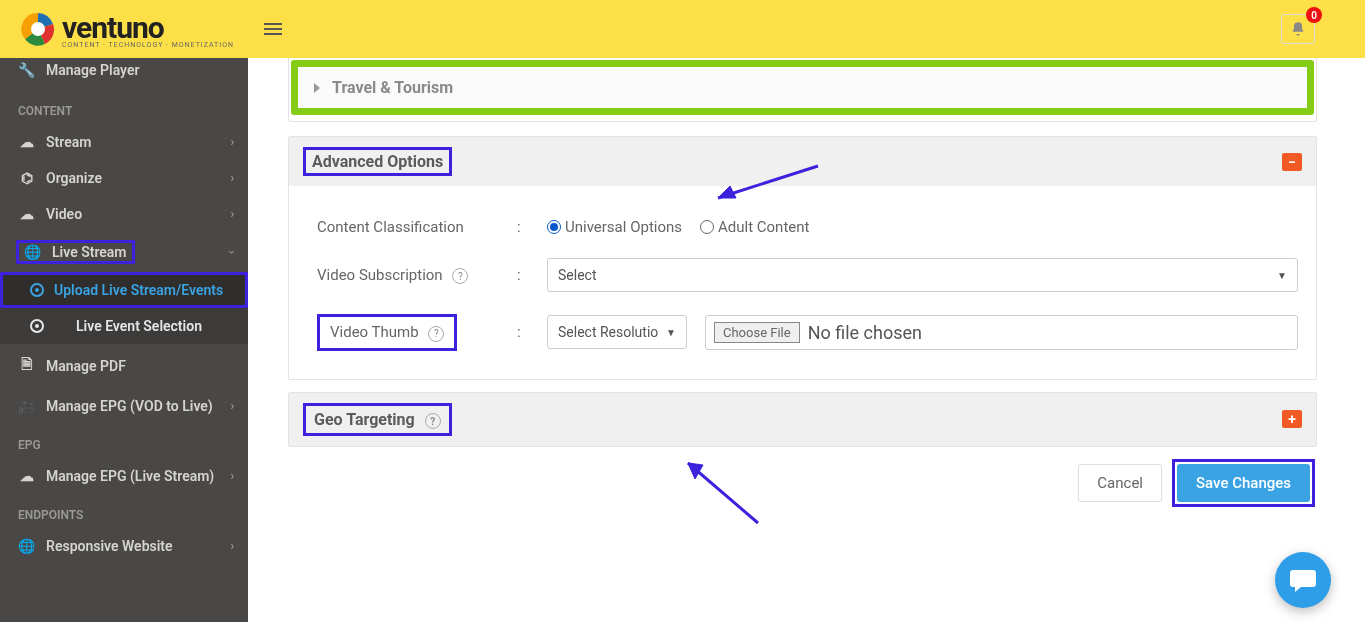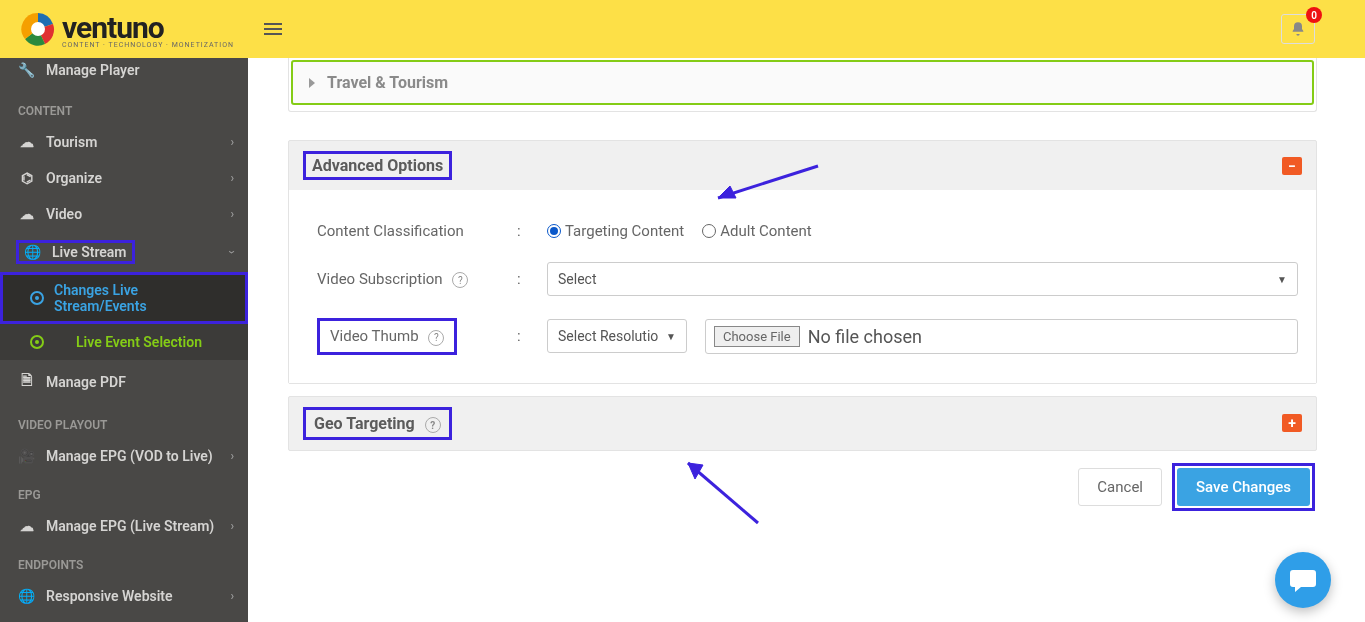--- a/index.html
+++ b/index.html
@@ -178,40 +178,40 @@
     .hl { outline: 3px solid #3c22dd; outline-offset: -1px; }
     
     .main {
       flex: 1;
       background: #fff;
       padding: 0 18px 0 10px;
       overflow: hidden;
       position: relative;
     }
     .accordion {
-      border: 2px solid #84cc16;
+      border: 7px solid #84cc16;
       border-radius: 3px;
       margin: 0 0 4px 0;
       background: #fafafa;
     }
     .accordion-head {
       padding: 11px 16px;
       font-weight: 700;
       color: #8a8a8a;
       display:flex;align-items:center;gap:12px;
       font-size: 16px;
     }
     .accordion-head .caret {
       width:0;height:0;border-top:5px solid transparent;border-bottom:5px solid transparent;border-left:6px solid #999;
     }
     .panel {
       background: #f0f0f0;
       border: 1px solid #e3e3e3;
       border-radius: 2px;
-      margin: 28px 30px 12px;
+      margin: 14px 30px 12px;
     }
     .panel-head {
       padding: 10px 14px;
       display:flex;align-items:center;
       font-weight: 700;
       color: #5b5b5b;
       font-size: 16px;
     }
     .panel-head .toggle {
       margin-left:auto;
@@ -314,21 +314,21 @@
     <div class="sidebar">
       <div class="side-item" style="padding-top:4px;padding-bottom:12px;">
         <span class="ic">🔧</span>
         <span>Manage Player</span>
       </div>
 
       <div class="side-header">CONTENT</div>
 
       <div class="side-item">
         <span class="ic">☁</span>
-        <span>Tourism</span>
+        <span>Stream</span>
         <span class="chev">›</span>
       </div>
       <div class="side-item">
         <span class="ic">⌬</span>
         <span>Organize</span>
         <span class="chev">›</span>
       </div>
       <div class="side-item">
         <span class="ic">☁</span>
         <span>Video</span>
@@ -336,32 +336,31 @@
       </div>
       <div class="side-item">
         <span class="hl" style="display:flex;align-items:center;padding:2px 6px;">
           <span class="ic">🌐</span>
           <span>Live Stream</span>
         </span>
         <span class="chev" style="transform:rotate(90deg);">›</span>
       </div>
       <div class="side-sub active hl" style="outline-offset:-3px;">
         <span class="target"></span>
-        <span>Changes Live Stream/Events</span>
-      </div>
-      <div class="side-sub" style="color:#84cc16;gap:32px;">
+        <span>Upload Live Stream/Events</span>
+      </div>
+      <div class="side-sub" style="color:#e5e5e5;gap:32px;">
         <span class="target"></span>
         <span>Live Event Selection</span>
       </div>
       <div class="side-item">
         <span class="ic">🗎</span>
         <span>Manage PDF</span>
       </div>
 
-      <div class="side-header">VIDEO PLAYOUT</div>
       <div class="side-item">
         <span class="ic">🎥</span>
         <span>Manage EPG (VOD to Live)</span>
         <span class="chev">›</span>
       </div>
 
       <div class="side-header">EPG</div>
       <div class="side-item">
         <span class="ic">☁</span>
         <span>Manage EPG (Live Stream)</span>
@@ -394,21 +393,21 @@
           </span>
           <span class="toggle">−</span>
         </div>
         <div class="panel-body">
           <div class="form-row">
             <div class="lbl">Content Classification</div>
             <div class="colon">:</div>
             <div class="ctrl">
               <label class="radio checked">
                 <span class="dot"></span>
-                <span>Targeting Content</span>
+                <span>Universal Options</span>
               </label>
               <label class="radio">
                 <span class="dot"></span>
                 <span>Adult Content</span>
               </label>
             </div>
           </div>
 
           <div class="form-row">
             <div class="lbl">

